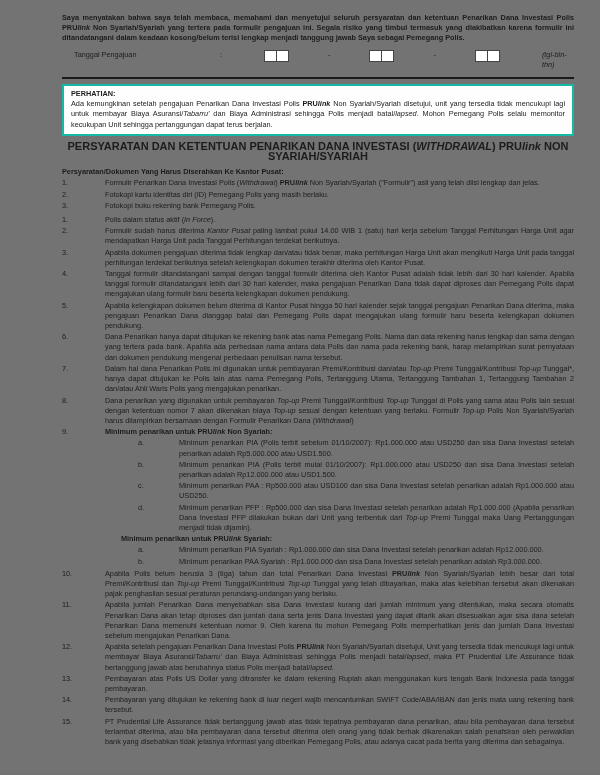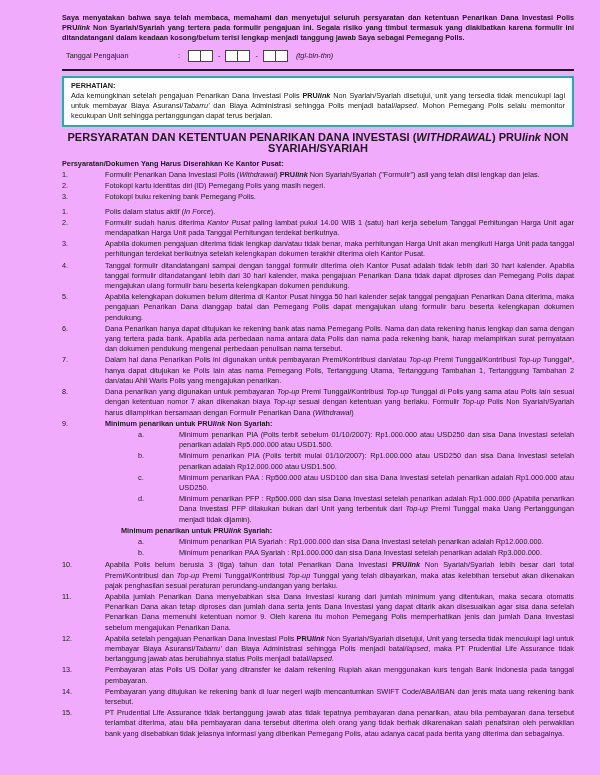--- a/index.html
+++ b/index.html
@@ -1,26 +1,26 @@
 <!DOCTYPE html>
 <html><head>
 <meta charset="utf-8">
 <style>
   html,body{margin:0;padding:0;background:#e8e8e8;}
   .page{
-    width:600px;height:775px;box-sizing:border-box;background:#f0abfc;
+    width:600px;height:775px;box-sizing:border-box;background:#737373;
     padding:13px 26px 8px 62px;margin:0 auto;position:relative;
     font-family:"Liberation Sans","DejaVu Sans",sans-serif;
     color:#1c1c1c;font-size:7.3px;line-height:10.2px;
   }
   b{font-weight:bold}
   .justify{text-align:justify}
   .declaration{font-weight:bold;margin:0 0 6px 0;}
   
-  .date-row{display:flex;align-items:center;margin:2px 0 6px 4px;}
+  .date-row{display:flex;margin:2px 0 6px 12px;gap:34px;}
   .date-label{width:112px;flex:0 0 112px;}
   .colon{margin-right:6px;}
   .dpair{display:inline-flex;margin:0 2px;}
   .dcell{width:11px;height:10px;border:1px solid #444;background:#fff;}
   .dcell + .dcell{border-left:none;}
   .dash{margin:0 3px;}
   .fmt{font-style:italic;margin-left:6px;}
   
   .sig-block{width:235px;margin-left:28px;text-align:center;}
   .sig-sub{font-style:italic;font-size:6.4px;line-height:8.2px;}
@@ -81,21 +81,21 @@
 
   <div>
     <div class="sec-head">Persyaratan/Dokumen Yang Harus Diserahkan Ke Kantor Pusat:</div>
     <div class="list" id="req-list">
         <div class="li">
           <span class="num">1.</span>
           <span class="txt">Formulir Penarikan Dana Investasi Polis (<i>Withdrawal</i>) <b>PRU</b><b><i>link</i></b> Non Syariah/Syariah ("Formulir") asli yang telah diisi lengkap dan jelas.</span>
         </div>
         <div class="li">
           <span class="num">2.</span>
-          <span class="txt">Fotokopi kartu identitas diri (ID) Pemegang Polis yang masih negeri.</span>
+          <span class="txt">Fotokopi kartu identitas diri (ID) Pemegang Polis yang masih berlaku.</span>
         </div>
         <div class="li">
           <span class="num">3.</span>
           <span class="txt">Fotokopi buku rekening bank Pemegang Polis.</span>
         </div>
       </div>
   </div>
 
   <div>
     <div class="list" id="terms-list">

